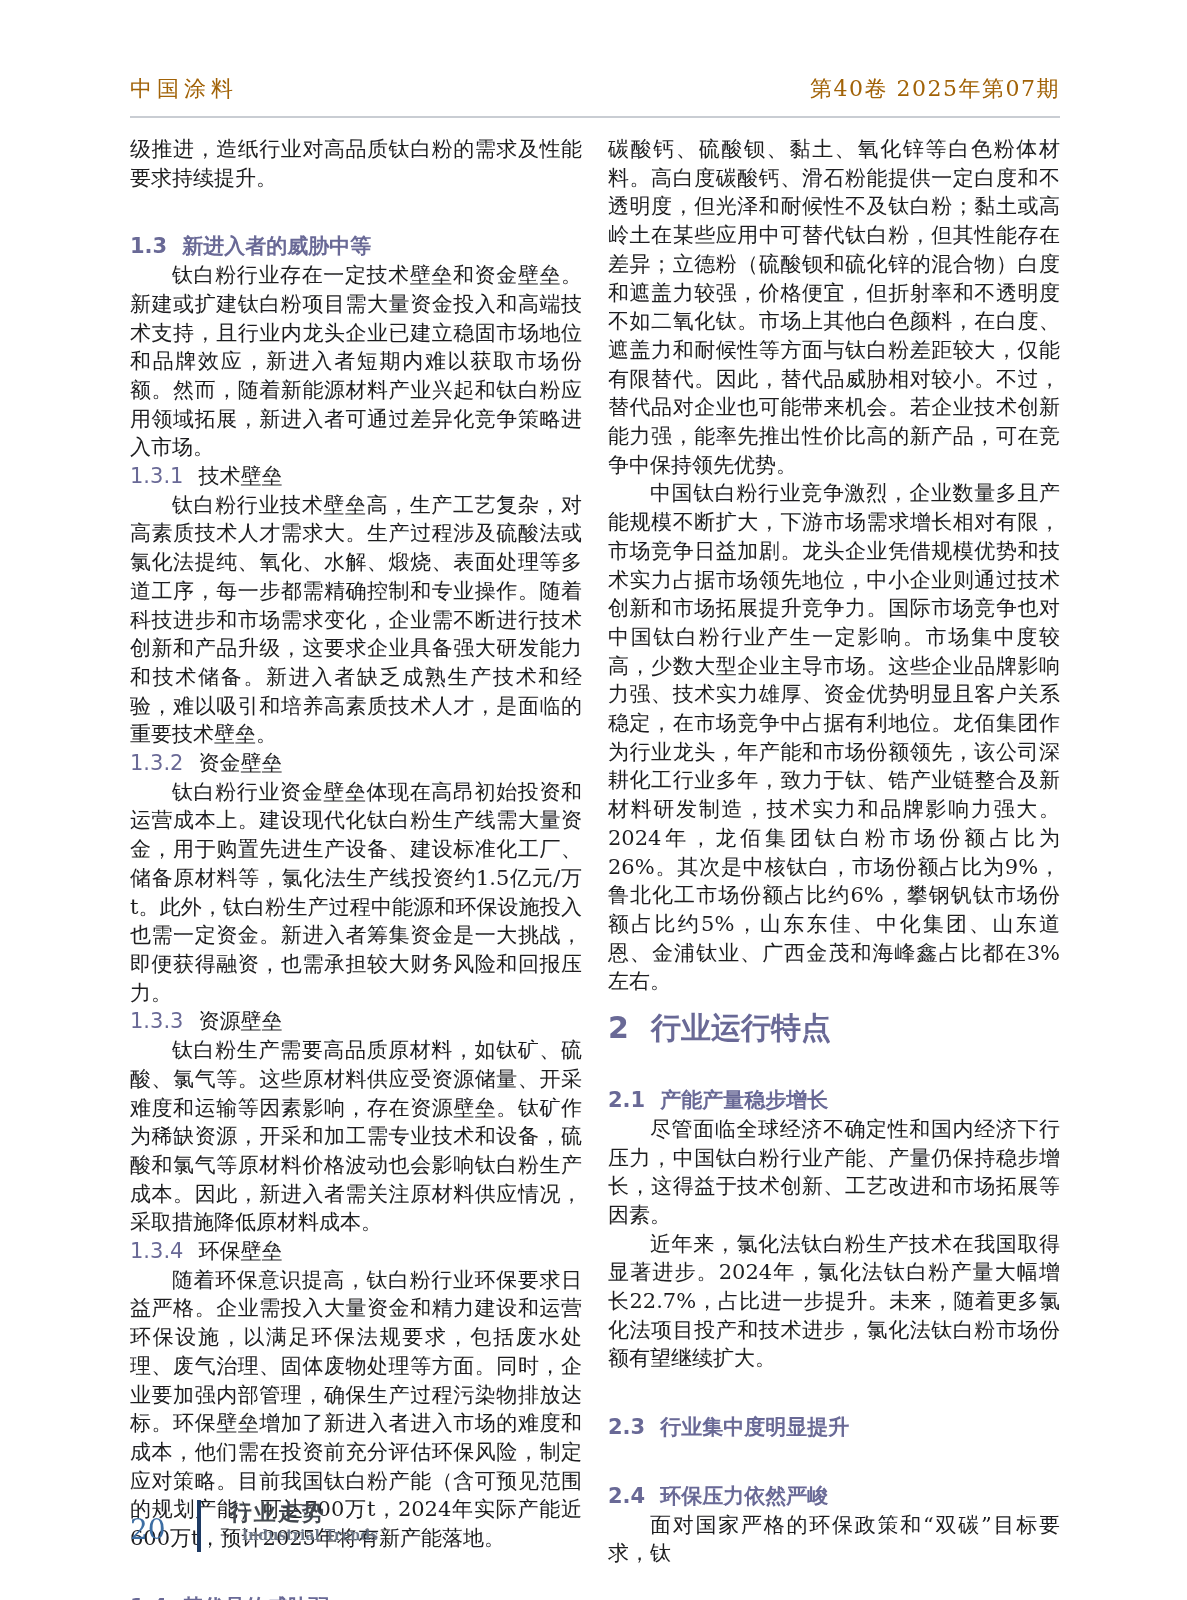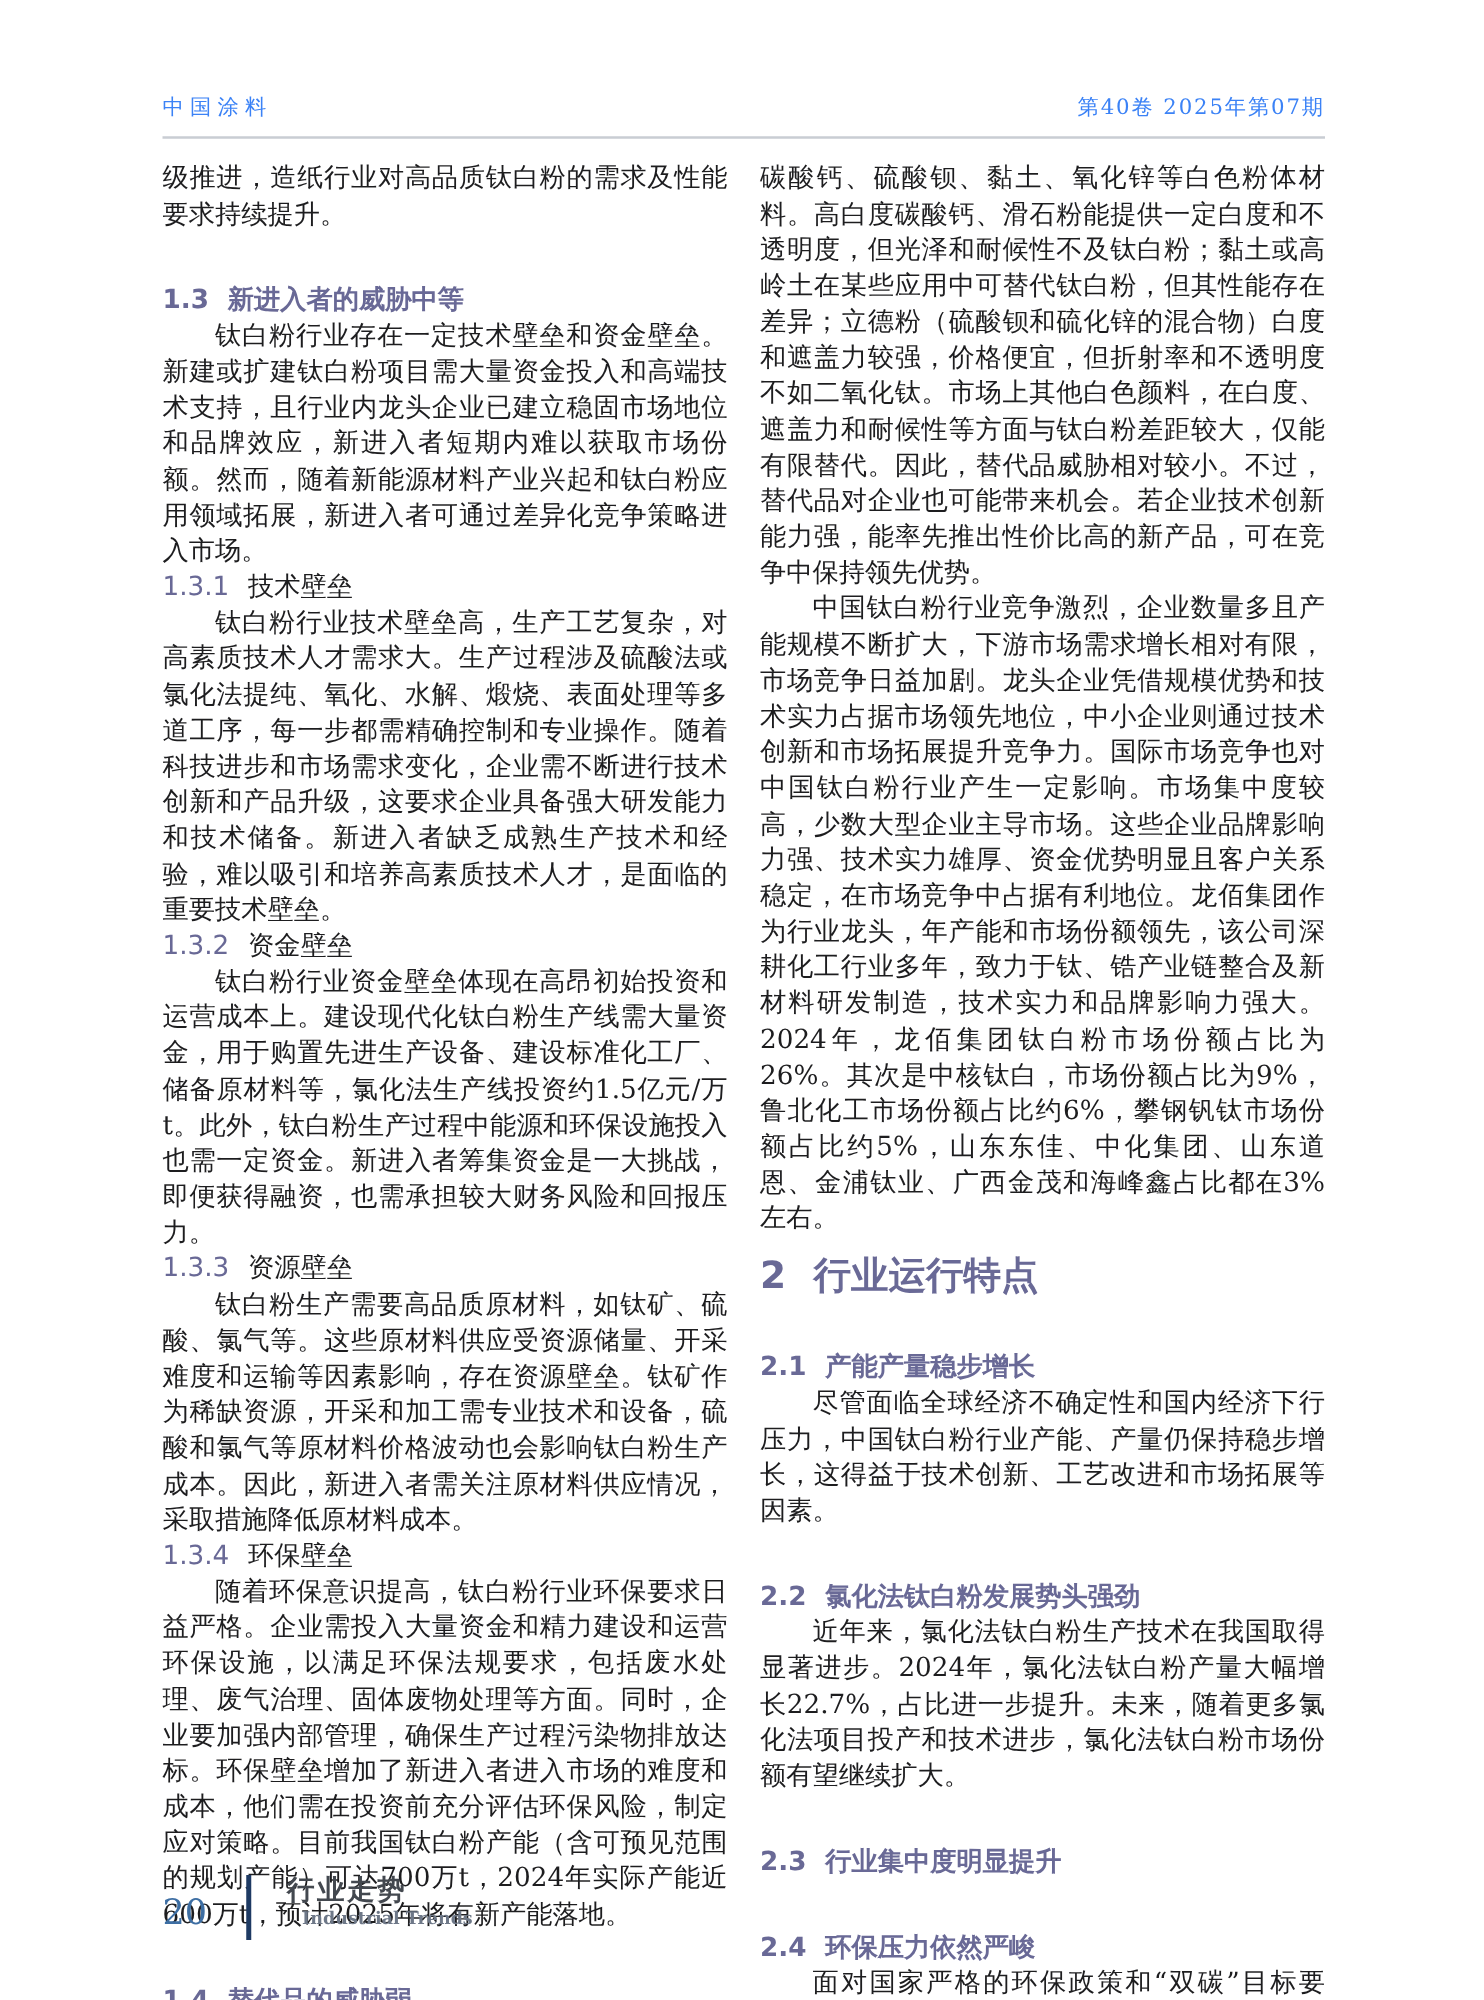--- a/index.html
+++ b/index.html
@@ -11,22 +11,22 @@
     padding: 74px 127px 0 130px;
     box-sizing: border-box;
     overflow: hidden;
     font-family: "DejaVu Serif", "Liberation Serif", serif;
   }
   
   .page-header {
     display: flex;
     justify-content: space-between;
     align-items: baseline;
-    color: #3b82f6;
-    font-size: 17px;
+    color: #a16207;
+    font-size: 22px;
     text-align: center;
   }
   .journal-title { letter-spacing: 5px; }
   .issue-info { letter-spacing: 1.5px; }
   .header-rule {
     border: none;
     border-top: 2px solid #c9cdd3;
     margin: 12px 0 0 0;
   }
   
@@ -151,21 +151,20 @@
         <p class="para indent">随着环保意识提高，钛白粉行业环保要求日益严格。企业需投入大量资金和精力建设和运营环保设施，以满足环保法规要求，包括废水处理、废气治理、固体废物处理等方面。同时，企业要加强内部管理，确保生产过程污染物排放达标。环保壁垒增加了新进入者进入市场的难度和成本，他们需在投资前充分评估环保风险，制定应对策略。目前我国钛白粉产能（含可预见范围的规划产能）可达700万t，2024年实际产能近600万t，预计2025年将有新产能落地。</p>
         <div class="h2"><span class="num">1.4</span><span class="title">替代品的威胁弱</span></div>
         <p class="para indent">替代品威胁包括价格竞争力、质量性能满意度及客户转向替代品的难易程度。钛白粉的竞品有高白度</p>
       </section>
     <section class="col">
         <p class="para">碳酸钙、硫酸钡、黏土、氧化锌等白色粉体材料。高白度碳酸钙、滑石粉能提供一定白度和不透明度，但光泽和耐候性不及钛白粉；黏土或高岭土在某些应用中可替代钛白粉，但其性能存在差异；立德粉（硫酸钡和硫化锌的混合物）白度和遮盖力较强，价格便宜，但折射率和不透明度不如二氧化钛。市场上其他白色颜料，在白度、遮盖力和耐候性等方面与钛白粉差距较大，仅能有限替代。因此，替代品威胁相对较小。不过，替代品对企业也可能带来机会。若企业技术创新能力强，能率先推出性价比高的新产品，可在竞争中保持领先优势。</p>
         <p class="para indent">中国钛白粉行业竞争激烈，企业数量多且产能规模不断扩大，下游市场需求增长相对有限，市场竞争日益加剧。龙头企业凭借规模优势和技术实力占据市场领先地位，中小企业则通过技术创新和市场拓展提升竞争力。国际市场竞争也对中国钛白粉行业产生一定影响。市场集中度较高，少数大型企业主导市场。这些企业品牌影响力强、技术实力雄厚、资金优势明显且客户关系稳定，在市场竞争中占据有利地位。龙佰集团作为行业龙头，年产能和市场份额领先，该公司深耕化工行业多年，致力于钛、锆产业链整合及新材料研发制造，技术实力和品牌影响力强大。2024年，龙佰集团钛白粉市场份额占比为26%。其次是中核钛白，市场份额占比为9%，鲁北化工市场份额占比约6%，攀钢钒钛市场份额占比约5%，山东东佳、中化集团、山东道恩、金浦钛业、广西金茂和海峰鑫占比都在3%左右。</p>
         <div class="h1"><span class="num">2</span><span class="title">行业运行特点</span></div>
         <div class="h2"><span class="num">2.1</span><span class="title">产能产量稳步增长</span></div>
         <p class="para indent">尽管面临全球经济不确定性和国内经济下行压力，中国钛白粉行业产能、产量仍保持稳步增长，这得益于技术创新、工艺改进和市场拓展等因素。</p>
-        <div class="h2"><span class="num">2.2</span><span class="title">氯化法钛白粉发展势头强劲</span></div>
         <p class="para indent">近年来，氯化法钛白粉生产技术在我国取得显著进步。2024年，氯化法钛白粉产量大幅增长22.7%，占比进一步提升。未来，随着更多氯化法项目投产和技术进步，氯化法钛白粉市场份额有望继续扩大。</p>
         <div class="h2"><span class="num">2.3</span><span class="title">行业集中度明显提升</span></div>
         <div class="h2"><span class="num">2.4</span><span class="title">环保压力依然严峻</span></div>
         <p class="para indent">面对国家严格的环保政策和“双碳”目标要求，钛</p>
       </section>
   </main>
 
   <footer class="page-footer">
     <span class="pageno">20</span>
     <span class="footer-bar"></span>

